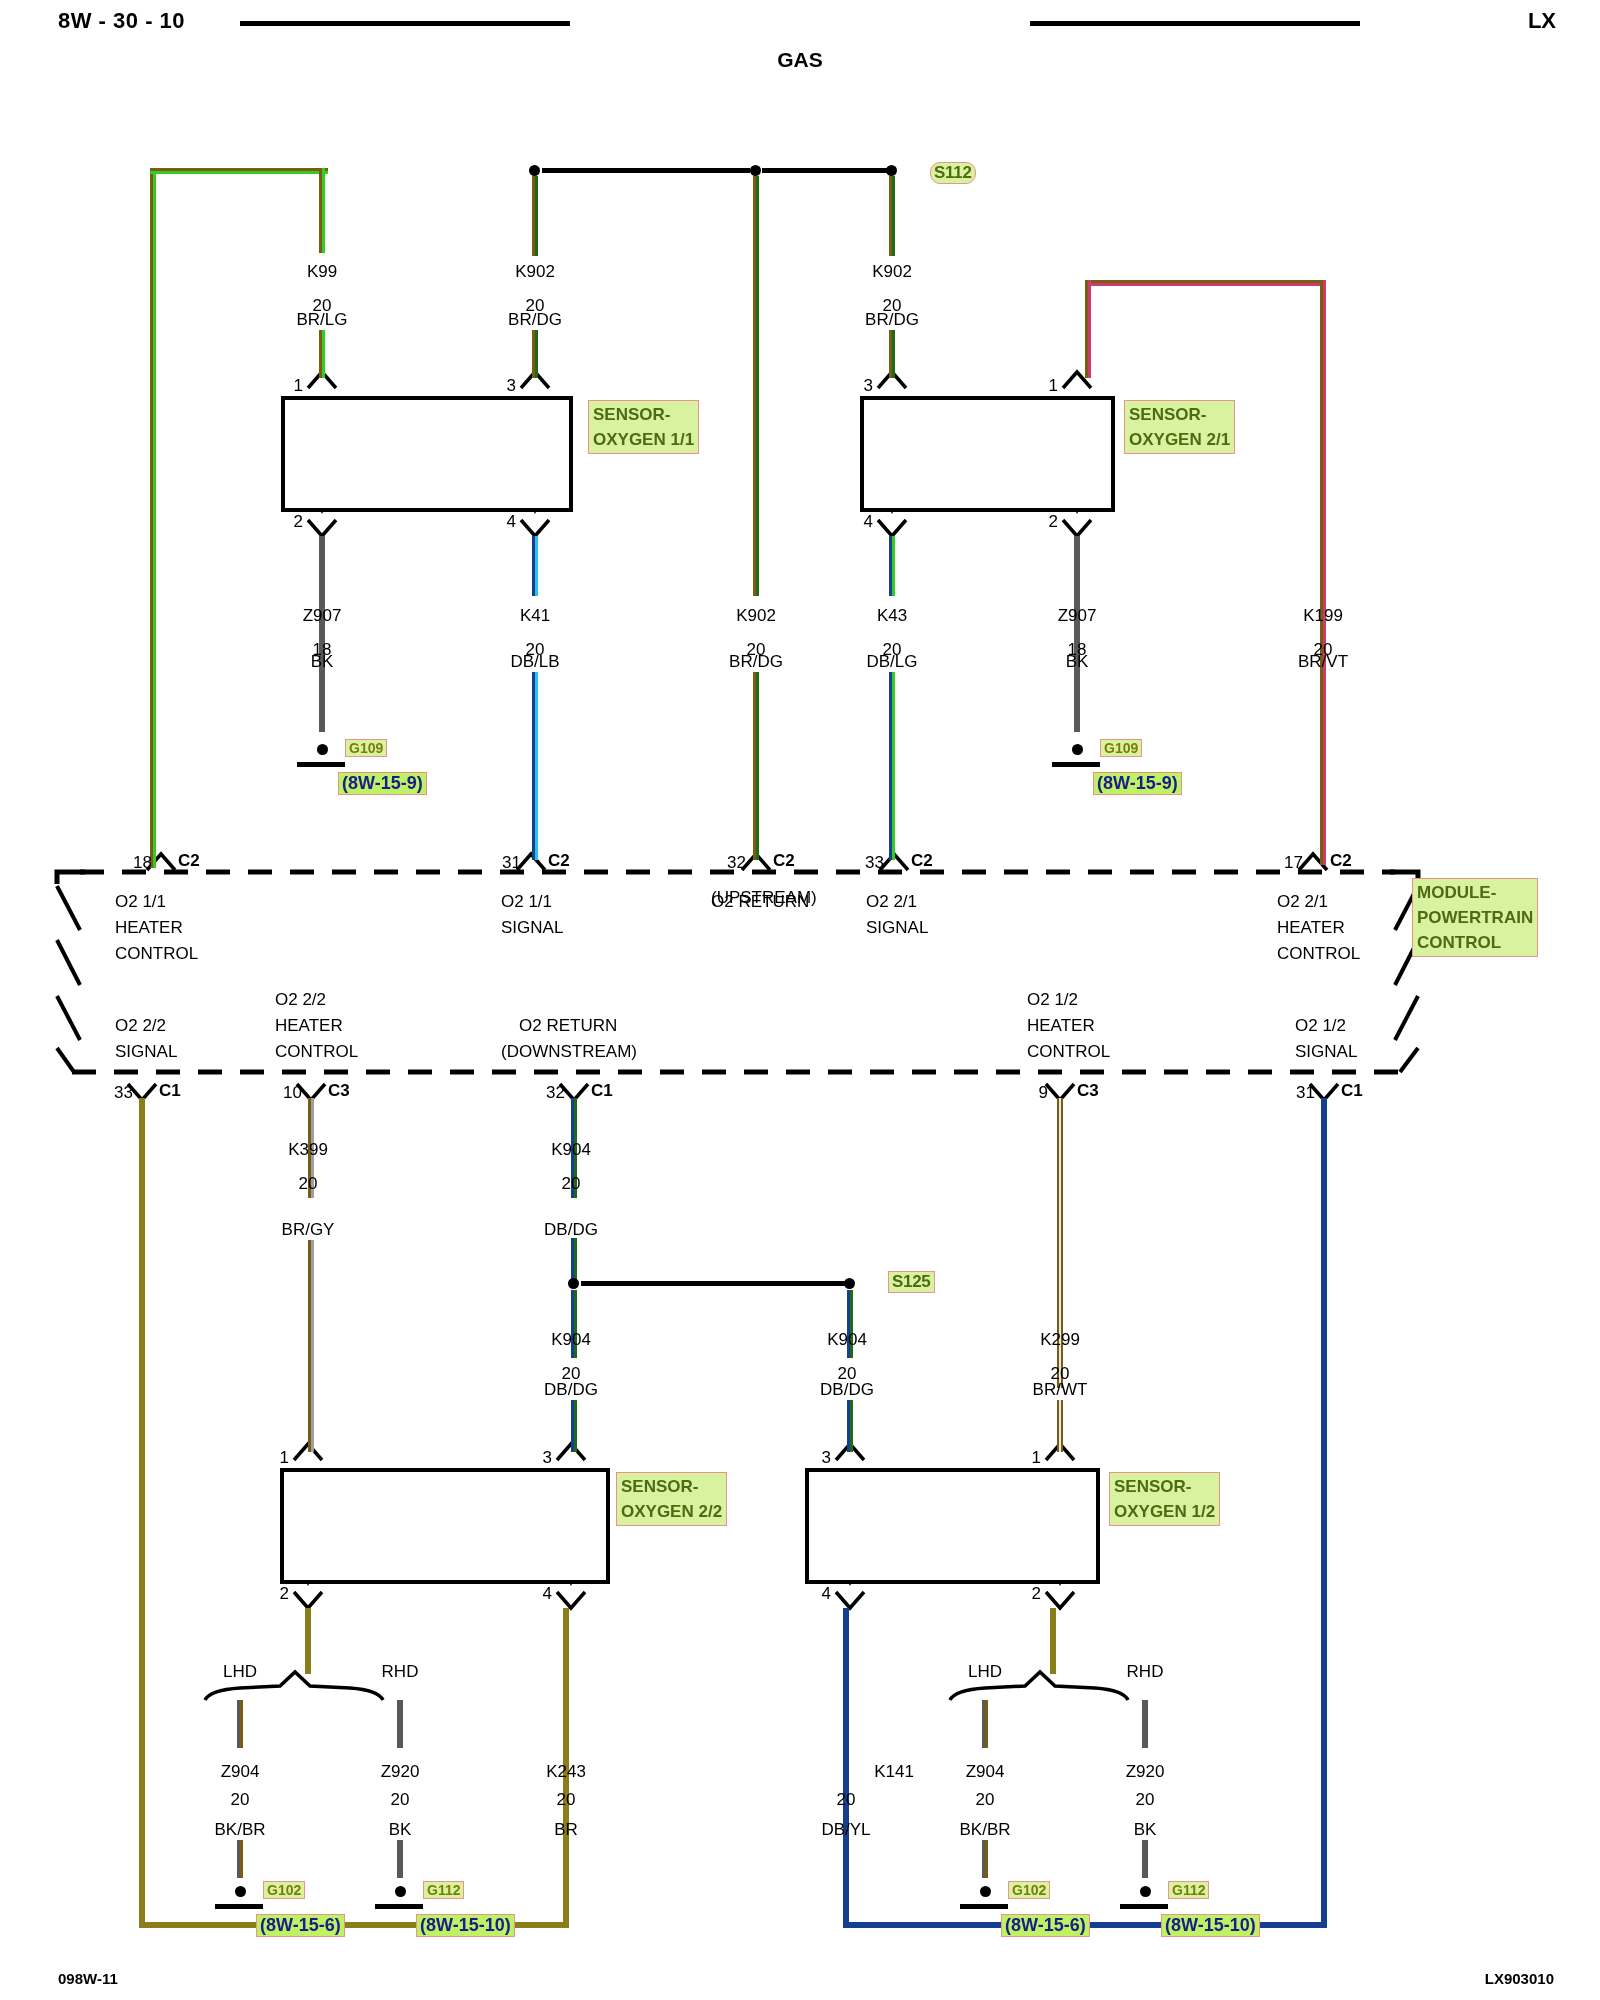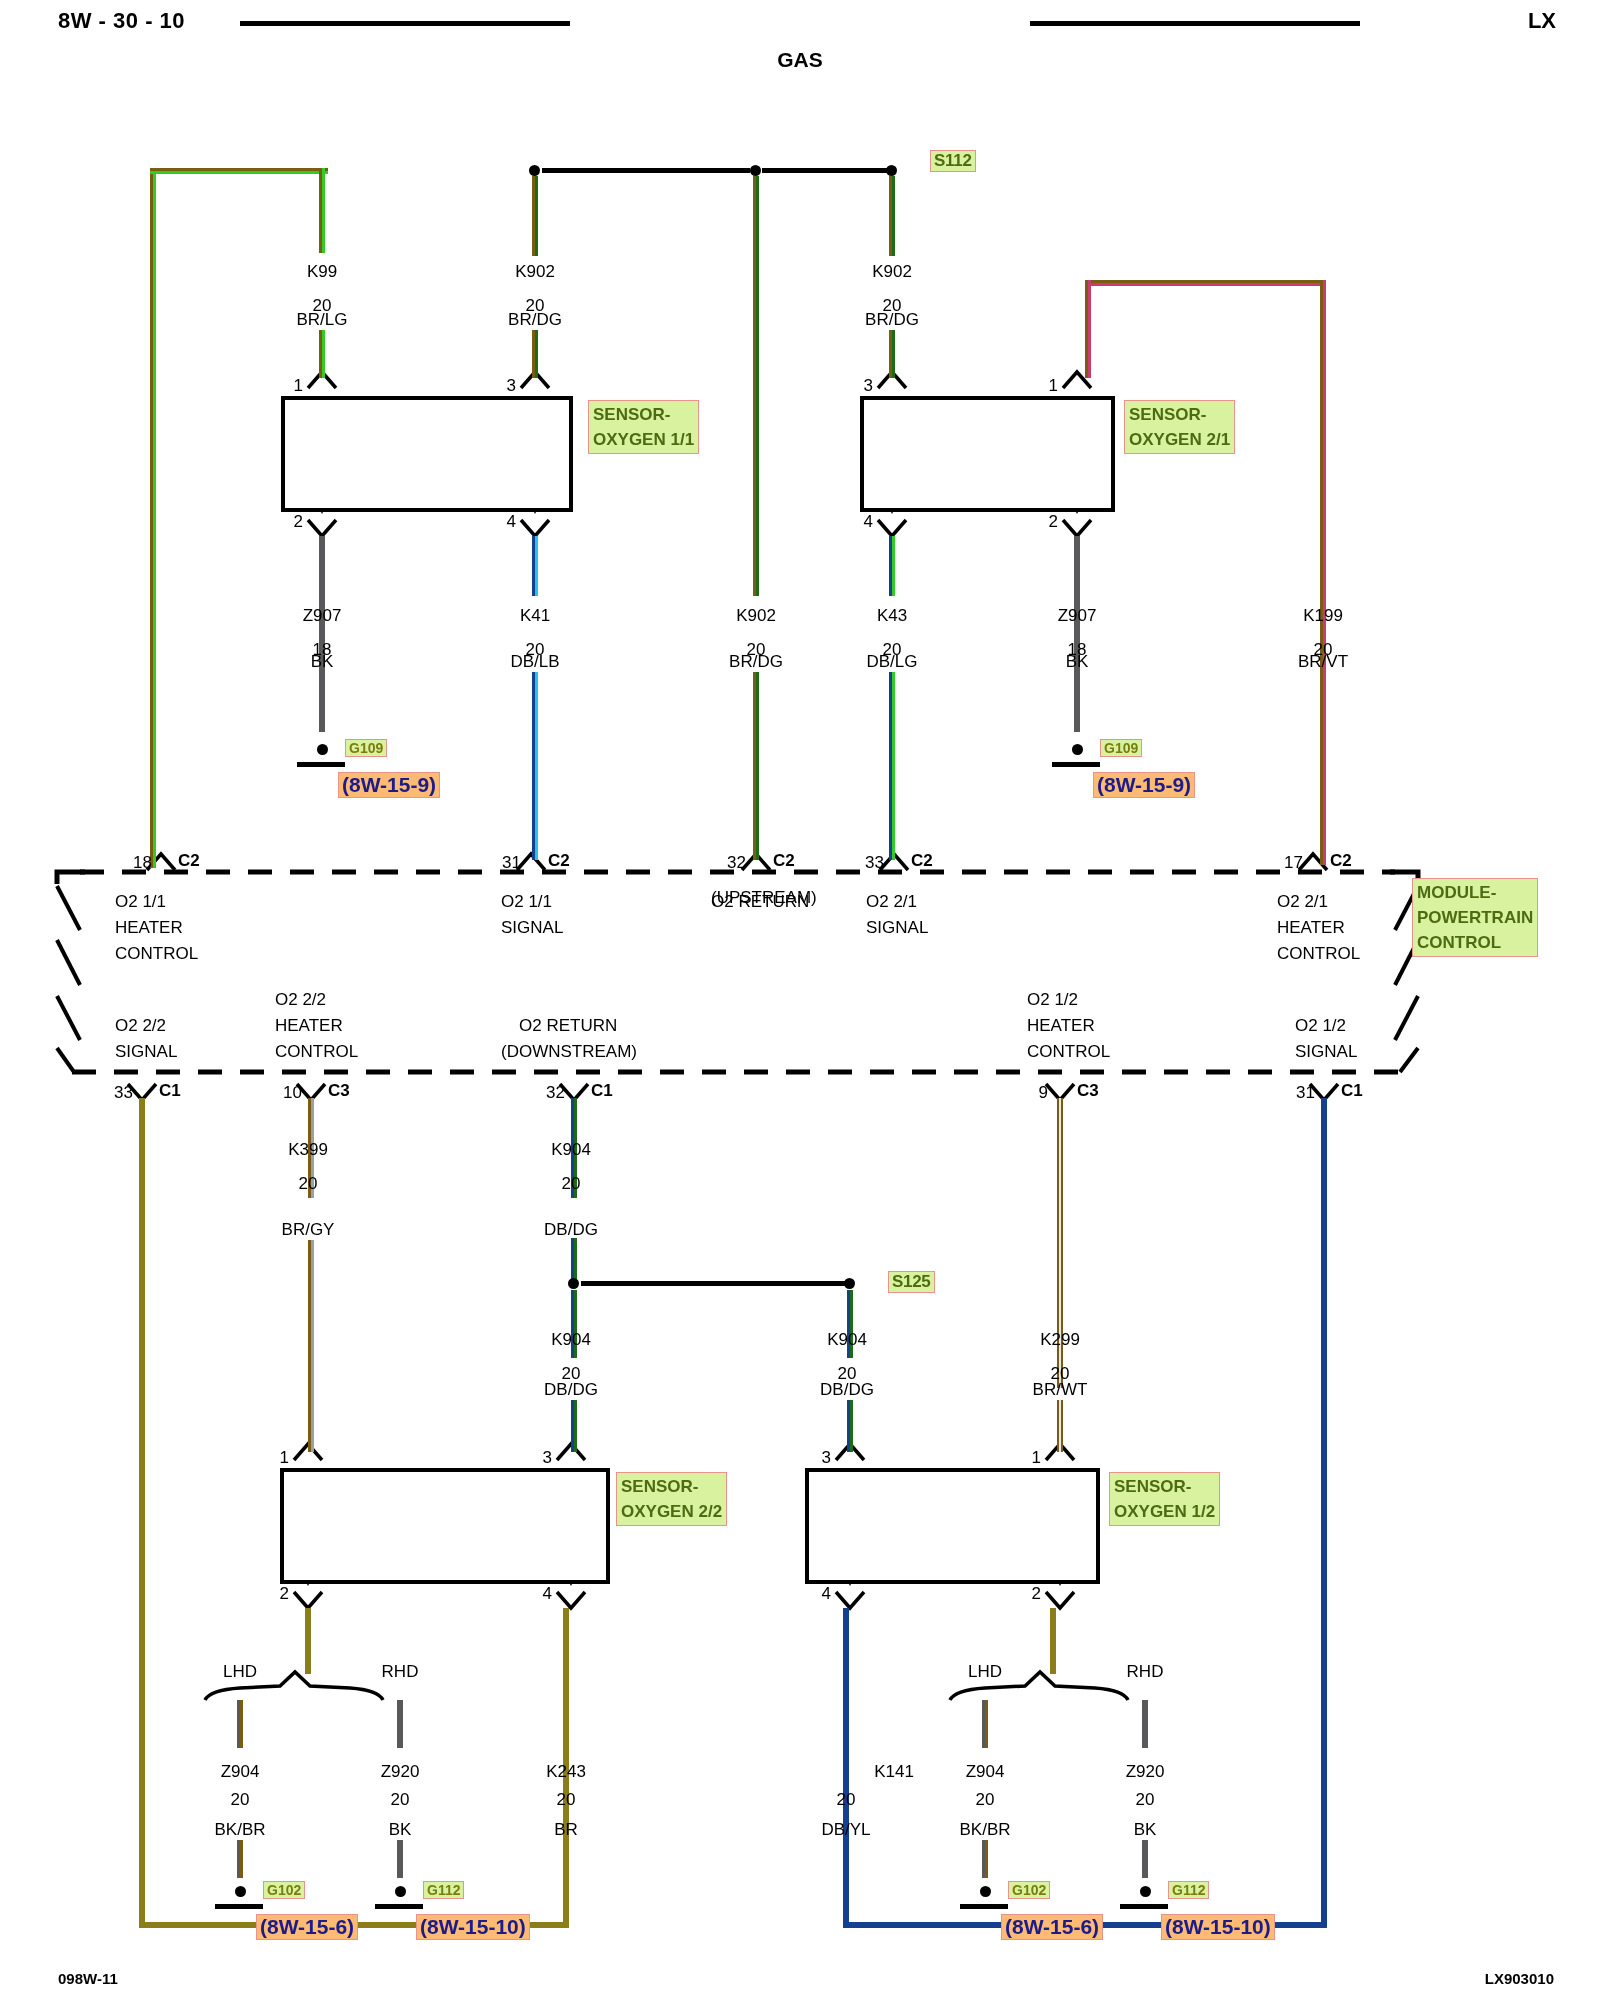--- a/index.html
+++ b/index.html
@@ -44,22 +44,22 @@
   .splice {
     position:absolute; background:#d9f2a0; border:1px solid #e8938c;
     color:#4d6b10; font-weight:bold; font-size:17px; padding:0 3px;
     letter-spacing:-.3px;
   }
   .gnd-name {
     position:absolute; background:#d9f2a0; border:1px solid #e8938c;
     color:#7a7d0d; font-weight:bold; font-size:14px; padding:0 3px;
   }
   .gnd-ref {
-    position:absolute; background:#fdba74; border:1px solid #e8938c;
-    color:#1b1b8a; font-weight:bold; font-size:21px; padding:0 3px;
+    position:absolute; background:#bef264; border:1px solid #e8938c;
+    color:#1b1b8a; font-weight:bold; font-size:18px; padding:0 3px;
   }
 
   
   .sensor { position:absolute; border:4px solid #000; background:#fff; }
 
   
   .dot { position:absolute; width:11px; height:11px; border-radius:50%; background:#000; }
   .sbar{ position:absolute; height:5px; background:#000; }
   .gbar{ position:absolute; height:5px; background:#000; }
 
@@ -228,21 +228,21 @@
   <div class="comp" style="left:1124px; top:400px;">
     <div>SENSOR-</div>
     <div>OXYGEN 2/1</div>
   </div>
 
   <div class="dot" style="left:529px; top:165px;"></div>
   <div class="dot" style="left:750px; top:165px;"></div>
   <div class="dot" style="left:886px; top:165px;"></div>
   <div class="sbar" style="left:542px; top:168px; width:208px;"></div>
   <div class="sbar" style="left:762px; top:168px; width:126px;"></div>
-  <div class="splice" style="left:930px; top:150px;">S112</div>
+  <div class="splice" style="left:930px; top:162px;border-radius:10px;">S112</div>
 
   <div class="lbl c" style="left:322px; top:262px;">K99</div>
   <div class="lbl c" style="left:322px; top:296px;">20</div>
   <div class="lbl c" style="left:322px; top:330px; transform:translate(-50%,-100%);">BR/LG</div>
 
   <div class="lbl c" style="left:535px; top:262px;">K902</div>
   <div class="lbl c" style="left:535px; top:296px;">20</div>
   <div class="lbl c" style="left:535px; top:330px; transform:translate(-50%,-100%);">BR/DG</div>
 
   <div class="lbl c" style="left:892px; top:262px;">K902</div>

